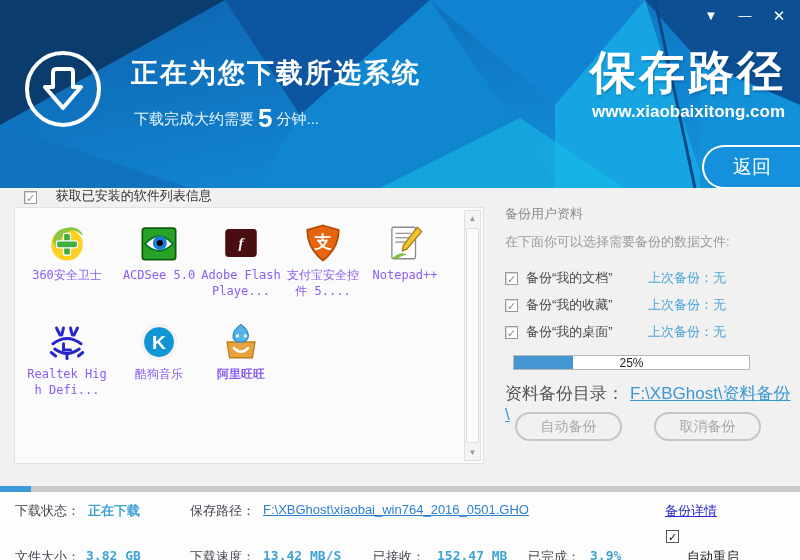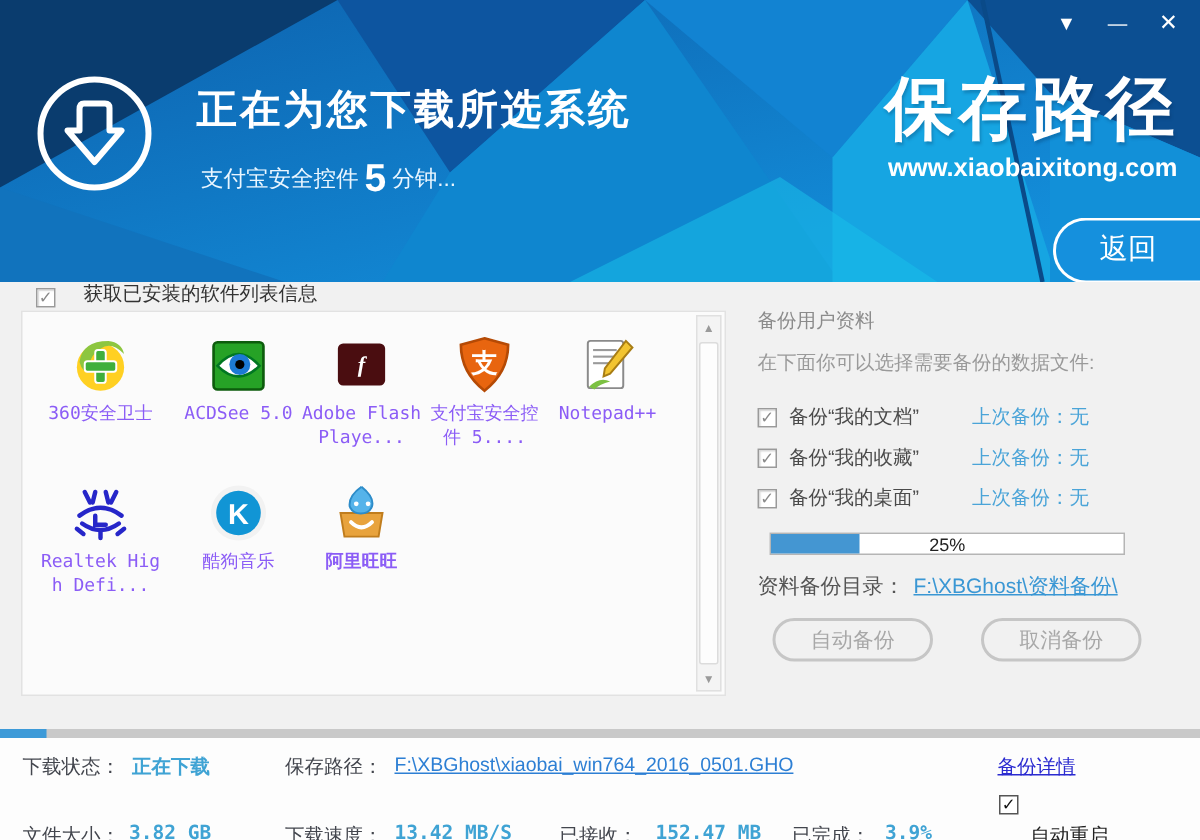--- a/index.html
+++ b/index.html
@@ -38,21 +38,21 @@
   
   .backup { position:absolute; left:505px; top:12px; width:290px; }
   .bk-title { font-size:13px; color:#8b8b8b; position:absolute; top:5px; left:0; }
   .bk-desc { font-size:13px; color:#9a9a9a; position:absolute; top:33px; left:0; }
   .bk-item { position:absolute; left:0; height:16px; font-size:13px; display:flex; align-items:center; }
   .bk-item .lbl { color:#4a4a4a; margin-left:8px; width:122px; }
   .bk-item .last { color:#4aa4d8; }
   .bk-progress { position:absolute; left:8px; top:155px; width:237px; height:15px; background:#fff; border:1px solid #b5b5b5; }
   .bk-progress .fill { height:100%; background:#4496d2; }
   .bk-progress .pct { position:absolute; left:0; top:0; width:100%; text-align:center; font-size:12px; color:#222; line-height:14px; }
-  .bk-dir { position:absolute; left:0; top:182px; font-size:14px; color:#555; }
+  .bk-dir { position:absolute; left:0; top:182px; font-size:17px; color:#555; }
   .bk-dir a { color:#3a97d4; margin-left:6px; cursor:pointer; }
   .bk-btns { position:absolute; left:10px; top:212px; display:flex; gap:32px; }
   .pill-btn { width:107px; height:29px; border:2px solid #c6c6c6; border-radius:16px; background:transparent; color:#a8a8a8; font-size:14px; text-align:center; line-height:25px; cursor:pointer; }
 
   
   .overall { position:absolute; left:0; top:486px; width:800px; height:6px; background:#c9c9c9; }
   .overall .fill { height:100%; background:#3d9ad8; }
   .statusbar { position:absolute; left:0; top:492px; width:800px; height:68px; background:#fdfdfd; }
   .sb { position:absolute; font-size:13px; white-space:nowrap; }
   .sb.lbl { color:#43464e; }
@@ -92,21 +92,21 @@
   </div>
 
   <div class="dl-circle">
     <svg width="42" height="46" viewBox="0 0 42 46">
       <path d="M14 3 q-3 0 -3 4 l0 14 l-8 0 l18 21 l18 -21 l-8 0 l0 -15 q0 -3 -3 -3 z" fill="none" stroke="#ffffff" stroke-width="4" stroke-linejoin="round"></path>
     </svg>
   </div>
 
   <div class="hdr-title">正在为您下载所选系统</div>
   <div class="hdr-sub">
-    <span>支付宝安全控件</span><span class="big">5</span><span>分钟...</span>
+    <span>下载完成大约需要</span><span class="big">5</span><span>分钟...</span>
   </div>
 
   <div class="logo">保存路径</div>
   <div class="website">www.xiaobaixitong.com</div>
   <div class="back-btn">返回</div>
 </div>
 
 <div class="content">
 
   <div class="getlist">

